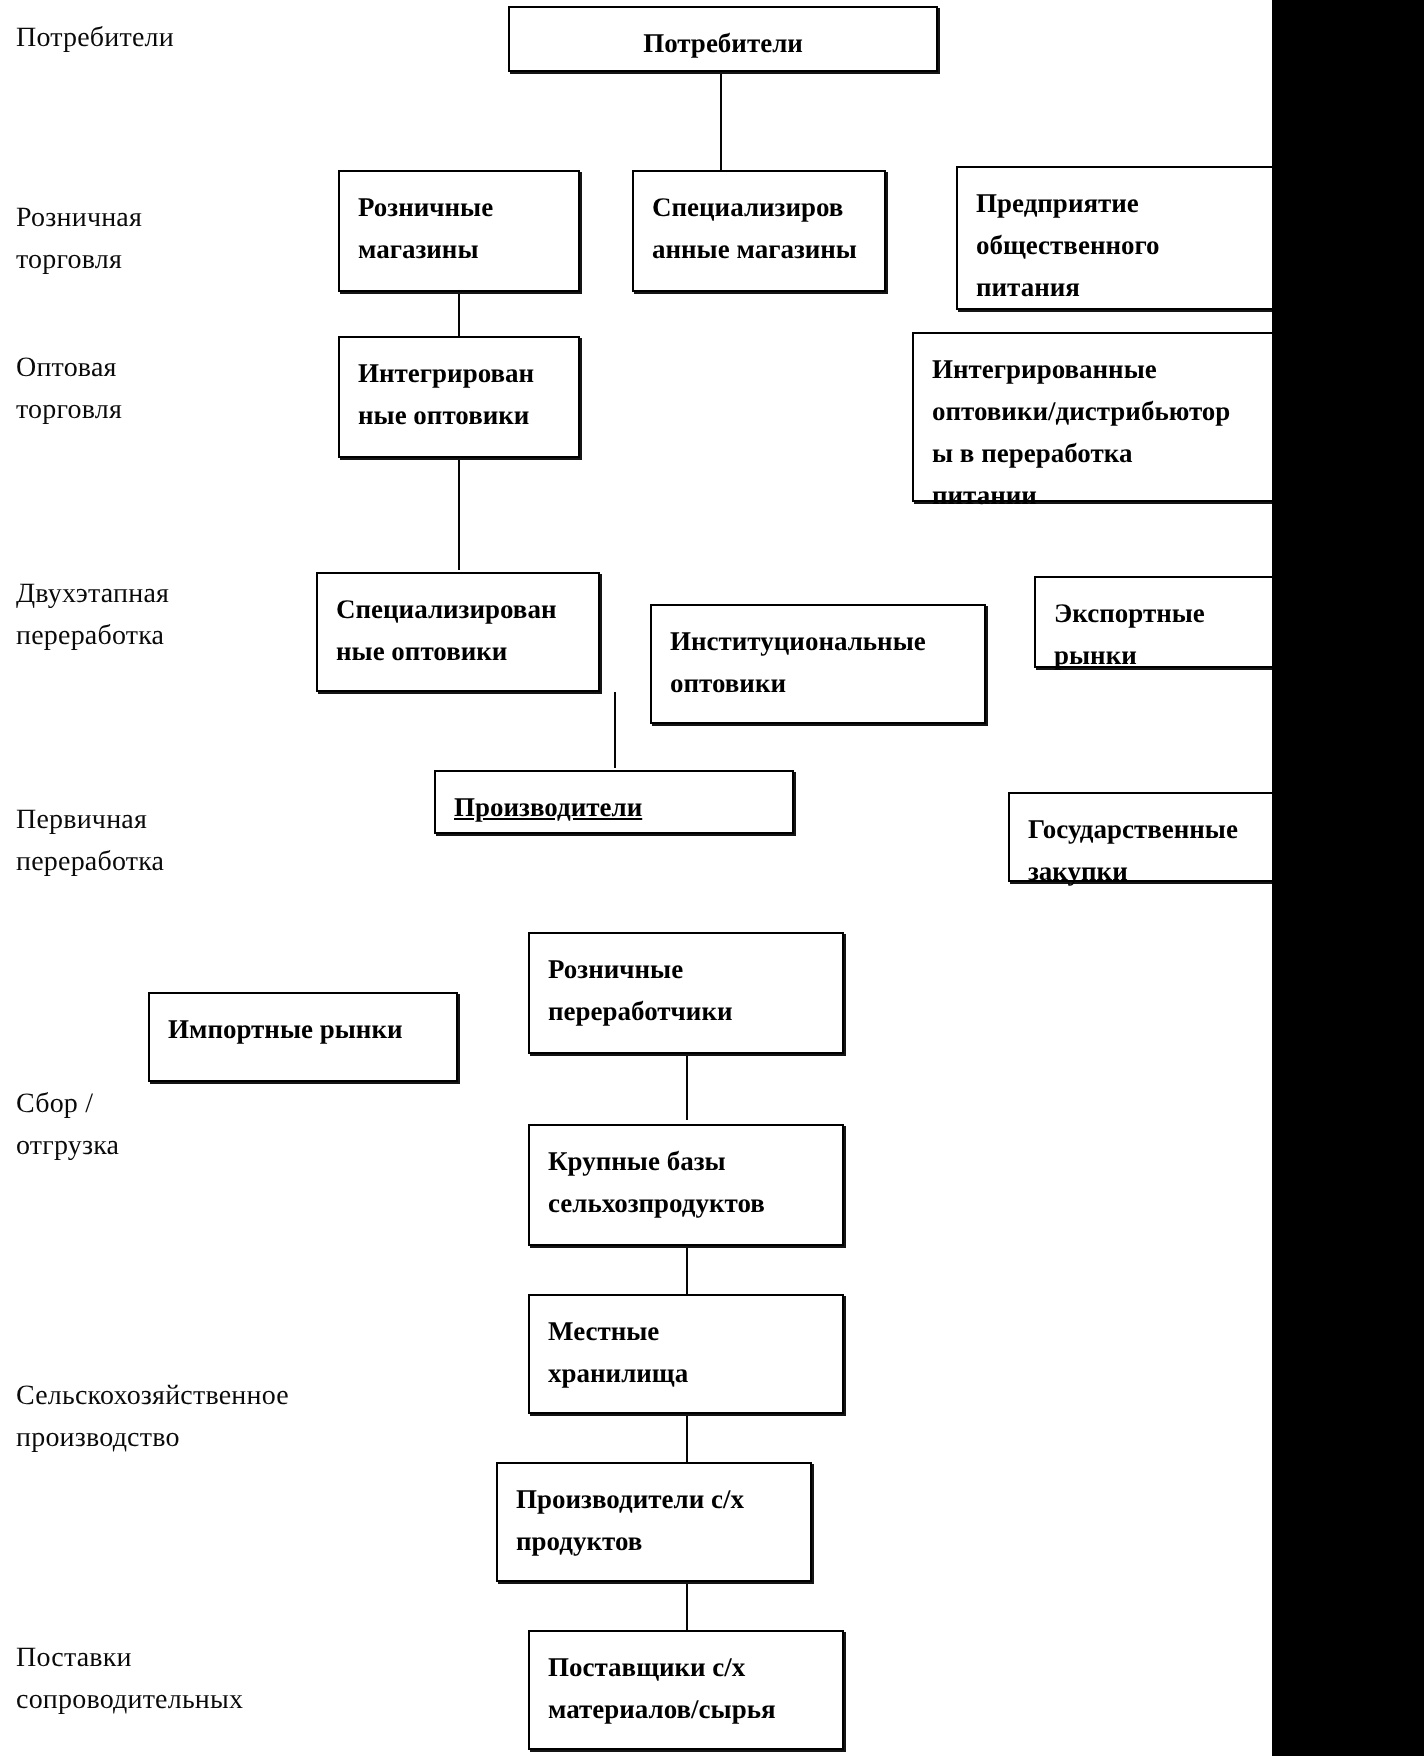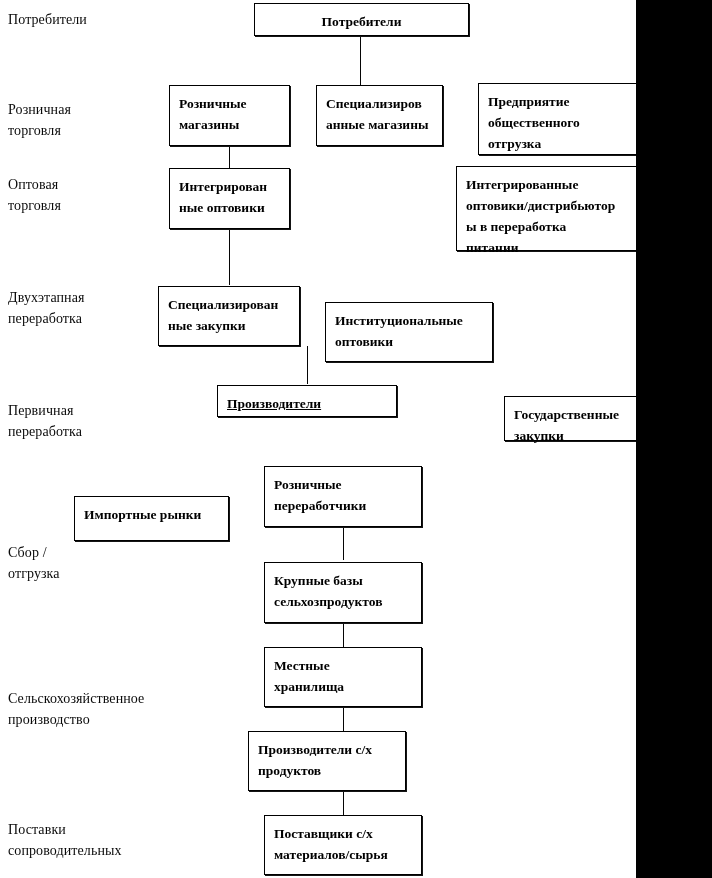--- a/index.html
+++ b/index.html
@@ -104,45 +104,49 @@
   </div>
 
   <div class="node" style="left:316px; top:85px; width:127px; height:61px;">
     <span class="node-label">Специализиров
 анные магазины</span>
   </div>
 
   <div class="node" style="left:478px; top:83px; width:160px; height:72px;">
     <span class="node-label">Предприятие
 общественного
-отгрузка</span>
+питания</span>
   </div>
 
   <div class="node" style="left:169px; top:168px; width:121px; height:61px;">
     <span class="node-label">Интегрирован
 ные оптовики</span>
   </div>
 
   <div class="node" style="left:456px; top:166px; width:194px; height:85px;">
     <span class="node-label">Интегрированные
 оптовики/дистрибьютор
 ы в переработка
 питании</span>
   </div>
 
   <div class="node" style="left:158px; top:286px; width:142px; height:60px;">
     <span class="node-label">Специализирован
-ные закупки</span>
+ные оптовики</span>
   </div>
 
   <div class="node" style="left:325px; top:302px; width:168px; height:60px;">
     <span class="node-label">Институциональные
 оптовики</span>
   </div>
 
+  <div class="node" style="left:517px; top:288px; width:133px; height:46px;">
+    <span class="node-label">Экспортные
+рынки</span>
+  </div>
 
   <div class="node" style="left:217px; top:385px; width:180px; height:32px;text-decoration:underline;">
     <span class="node-label">Производители</span>
   </div>
 
   <div class="node" style="left:504px; top:396px; width:146px; height:45px;">
     <span class="node-label">Государственные
 закупки</span>
   </div>
 

